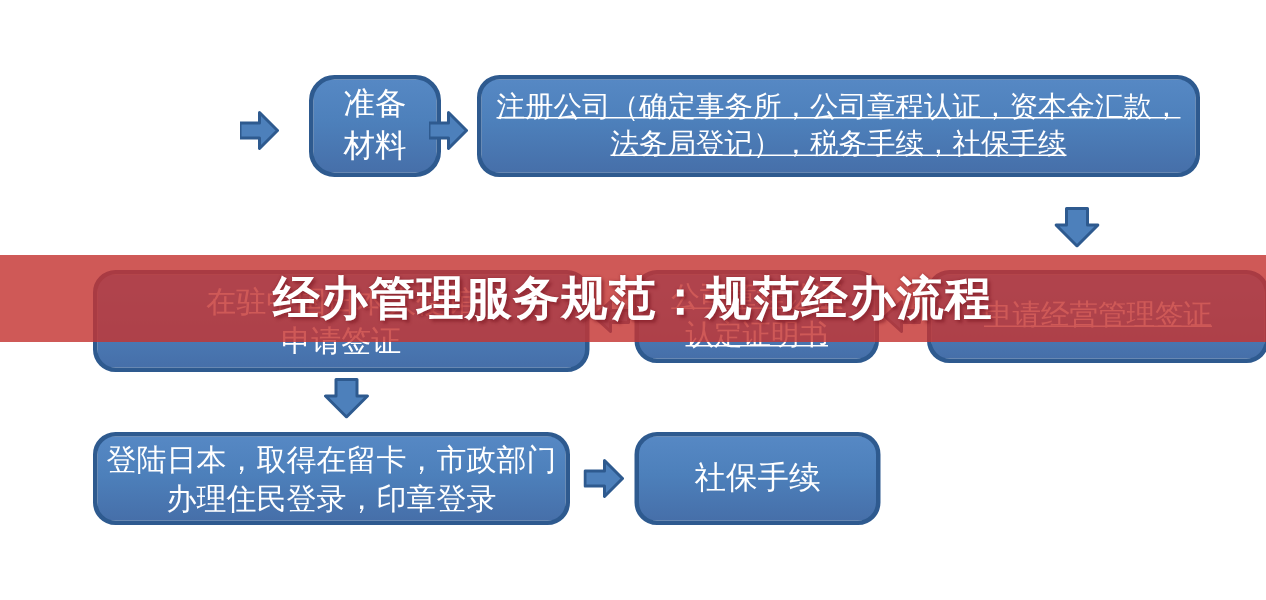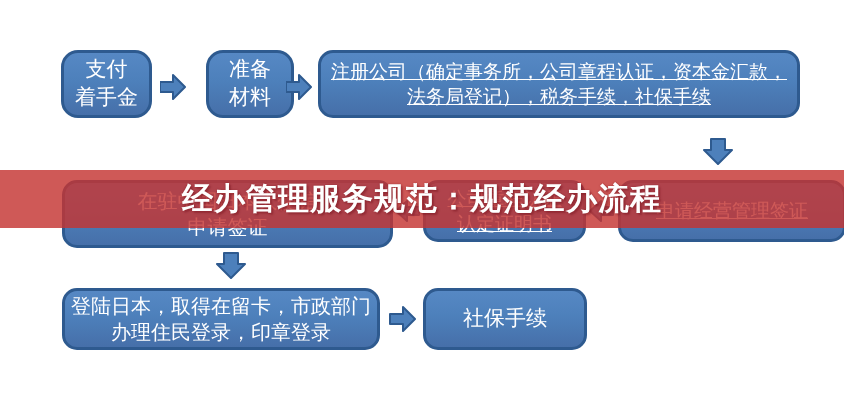--- a/index.html
+++ b/index.html
@@ -35,24 +35,20 @@
   }
   .fs21{font-size:21px;}
   .fs20{font-size:20px;}
   .fs19{font-size:19px;text-decoration:underline;}
 </style>
 </head>
 <body>
 
 <div id="stage">
 
-  <div class="node r1small fs21" style="left:61px;top:50px;width:91px;height:68px;">
-    <span class="txt">支付
-着手金</span>
-  </div>
 
   <span class="arrow" style="left:160px;top:74px;">
     <svg width="26" height="26" viewBox="0 0 26 26">
         <polygon points="0,8 13,8 13,1 25,13 13,25 13,18 0,18" fill="#4d80bb" stroke="#2e5a8f" stroke-width="2" stroke-linejoin="round"></polygon>
       </svg>
   </span>
 
   <div class="node r1small fs21" style="left:192px;top:50px;width:88px;height:68px;margin-left:14px;">
     <span class="txt">准备
 材料</span>

